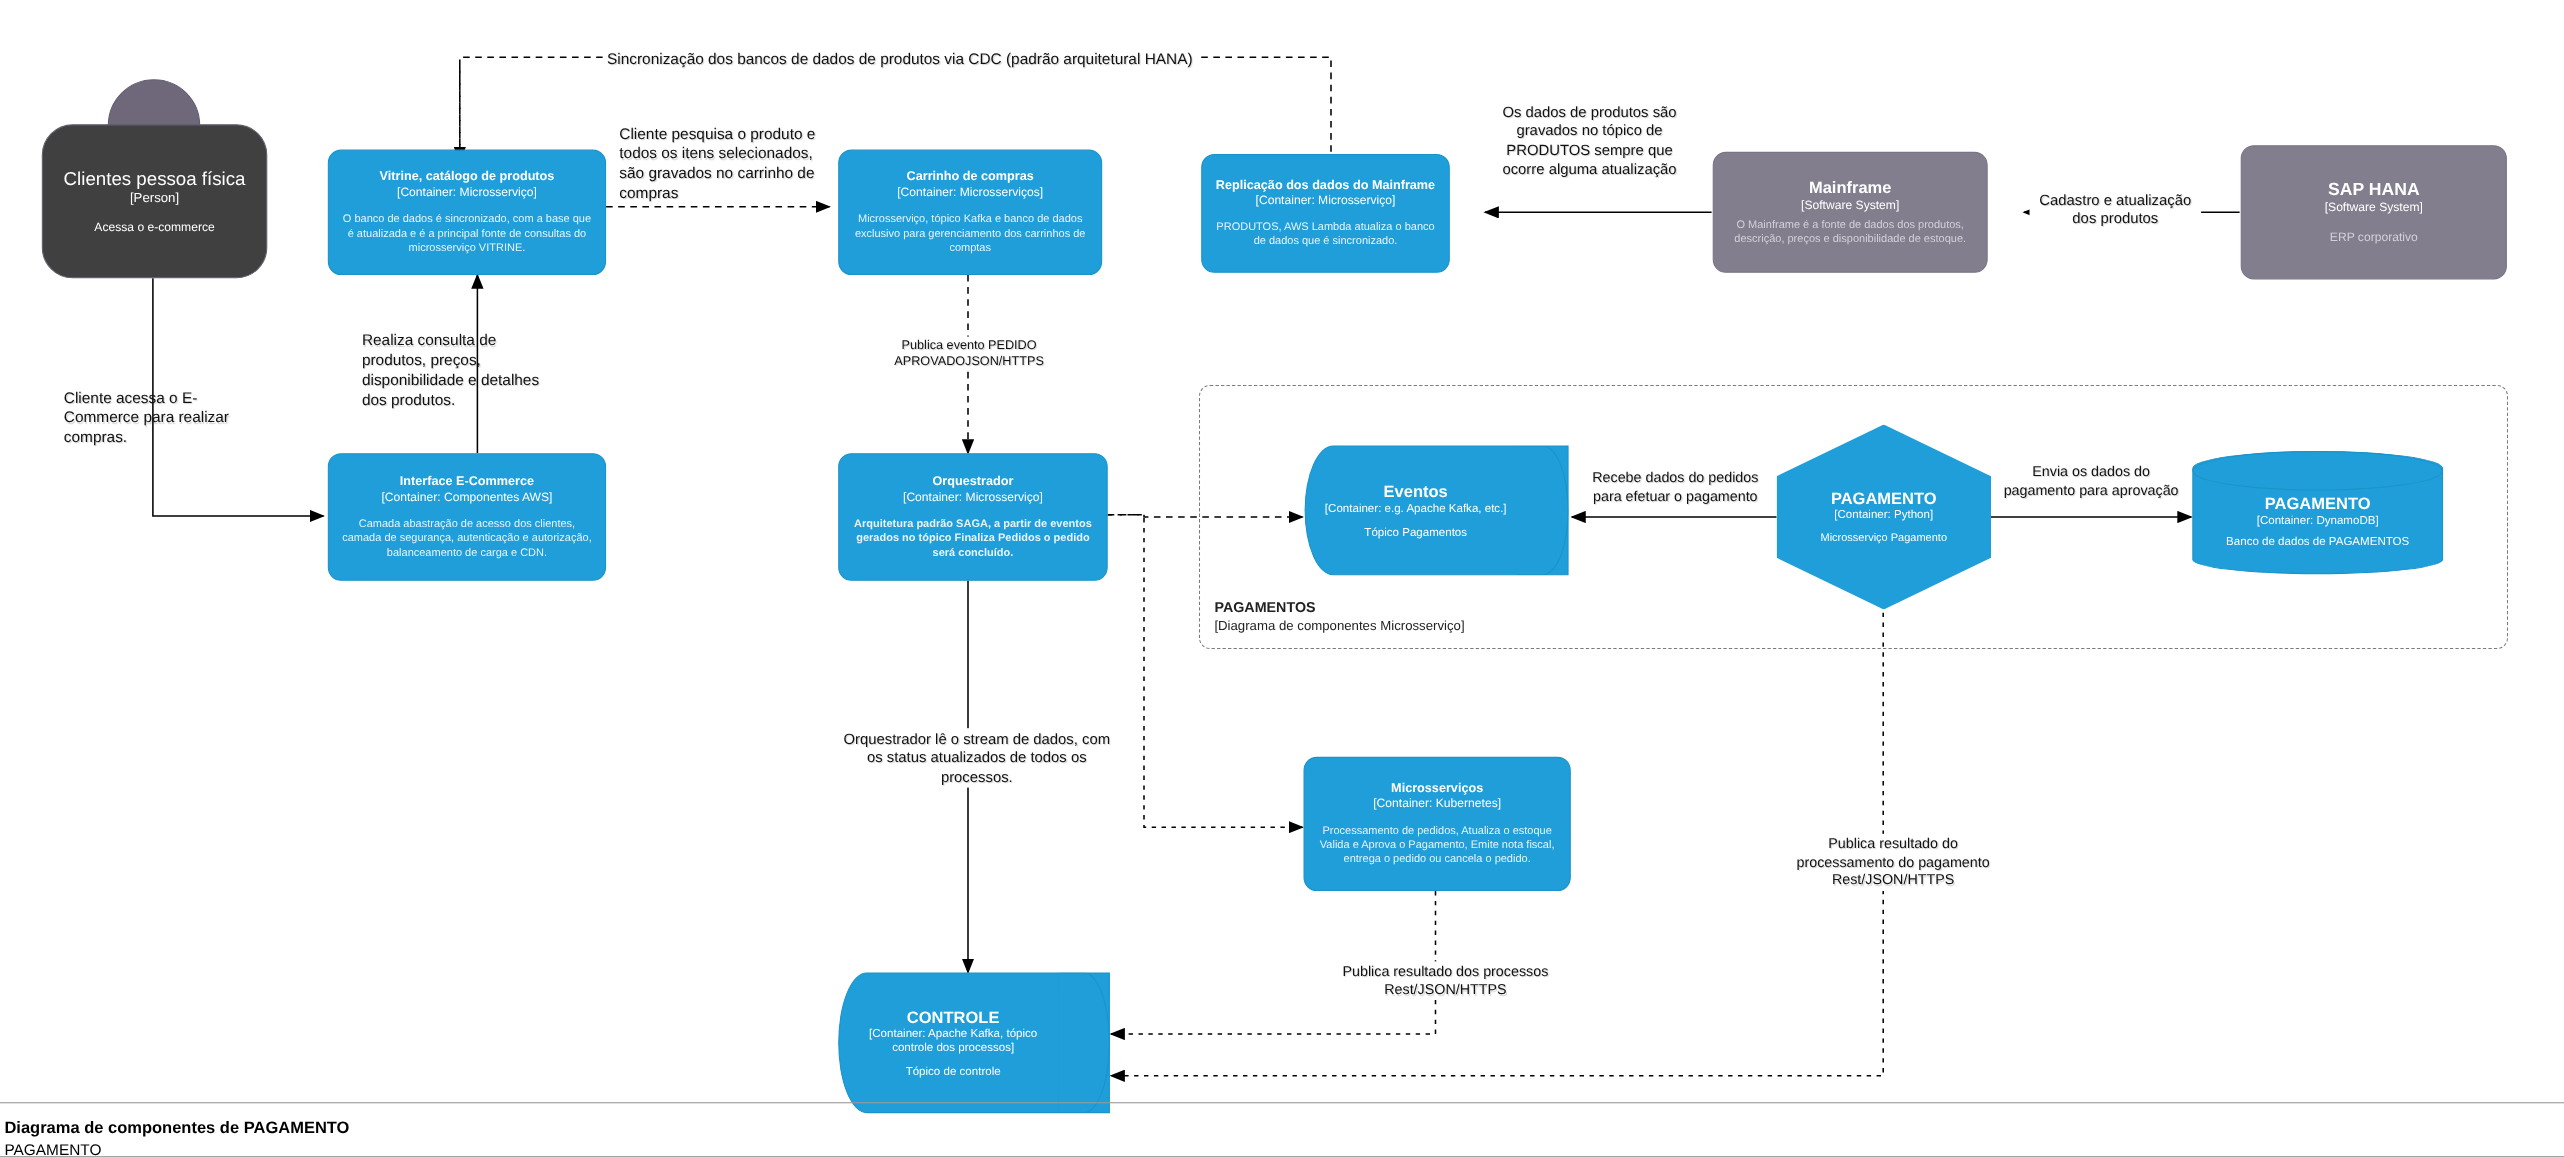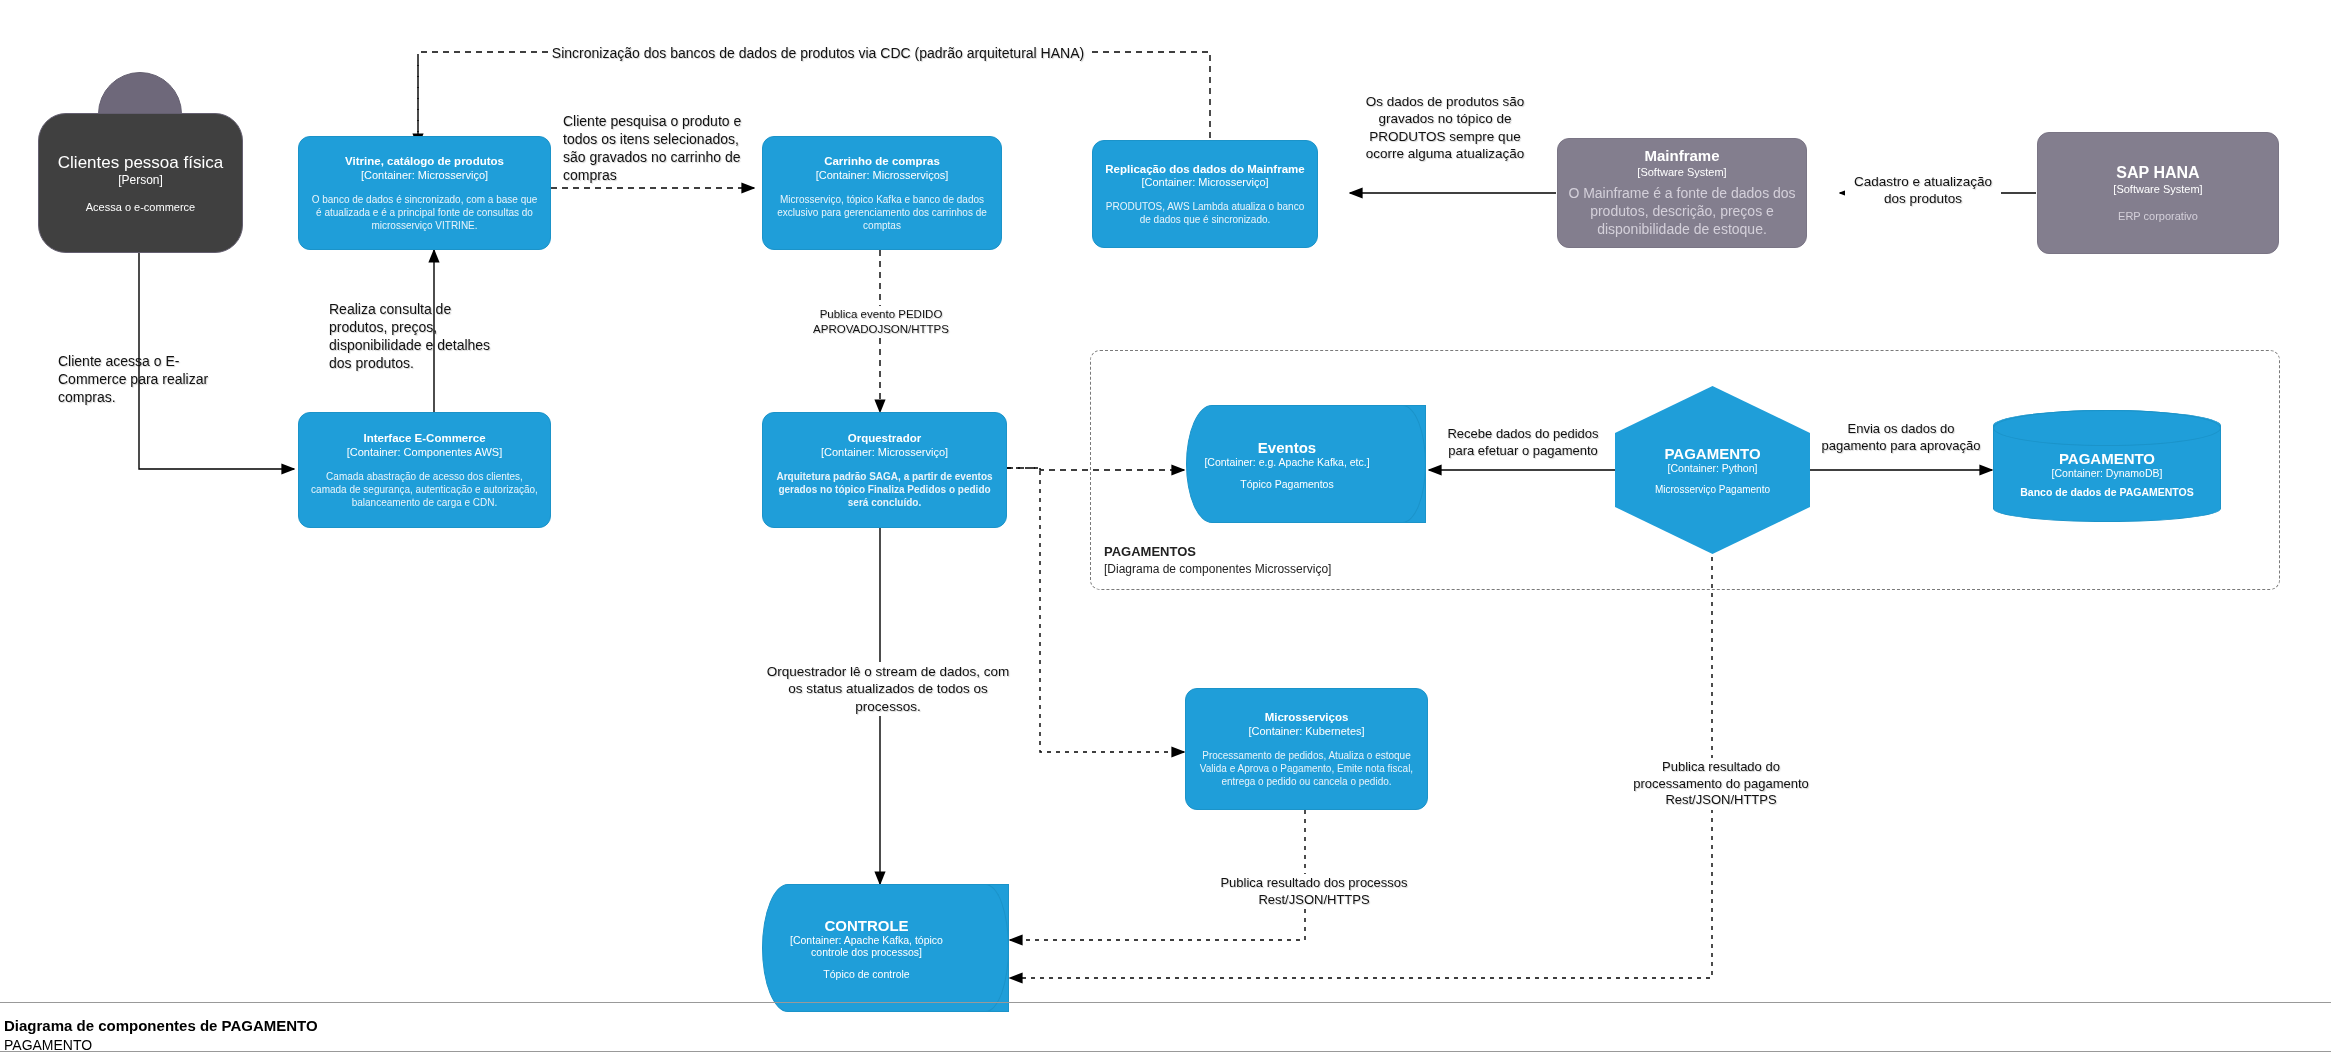--- a/index.html
+++ b/index.html
@@ -134,21 +134,21 @@
 
   <div class="node box" style="left:1092px;top:140px;width:226px;height:108px;">
     <div class="title" style="font-size:11.5px;">Replicação dos dados do Mainframe</div>
     <div class="tech" style="font-size:11px;">[Container: Microsserviço]</div>
     <div class="desc" style="font-size:10px;margin-top:10px;">PRODUTOS, AWS Lambda atualiza o banco de dados que é sincronizado.</div>
   </div>
 
   <div class="node box person-sys" style="left:1557px;top:138px;width:250px;height:110px;">
     <div class="title" style="font-size:15px;">Mainframe</div>
     <div class="tech" style="font-size:11px;">[Software System]</div>
-    <div class="desc" style="font-size:14px;margin-top:4px;color:#d4d0da;text-align:center;">O Mainframe é a fonte de dados dos produtos, descrição, preços e disponibilidade de estoque.</div>
+    <div class="desc" style="font-size:10px;margin-top:4px;color:#d4d0da;text-align:center;">O Mainframe é a fonte de dados dos produtos, descrição, preços e disponibilidade de estoque.</div>
   </div>
 
   <div class="node box person-sys" style="left:2037px;top:132px;width:242px;height:122px;">
     <div class="title" style="font-size:16px;">SAP HANA</div>
     <div class="tech" style="font-size:11px;">[Software System]</div>
     <div class="desc" style="font-size:11px;margin-top:12px;color:#d4d0da;">ERP corporativo</div>
   </div>
 
   <div class="node box" style="left:298px;top:412px;width:253px;height:116px;">
     <div class="title" style="font-size:11.5px;">Interface E-Commerce</div>
@@ -179,21 +179,21 @@
   <div class="hex" style="left:1615px;top:386px;width:195px;height:168px;">
     <div class="title" style="font-size:15px;font-weight:bold;">PAGAMENTO</div>
     <div class="tech" style="font-size:10.5px;">[Container: Python]</div>
     <div class="desc" style="font-size:10px;margin-top:10px;">Microsserviço Pagamento</div>
   </div>
 
   <div class="db" style="left:1993px;top:410px;width:228px;height:112px;">
     <div class="db-inner">
       <div class="title" style="font-size:15px;font-weight:bold;">PAGAMENTO</div>
       <div class="tech" style="font-size:10.5px;">[Container: DynamoDB]</div>
-      <div class="desc" style="font-size:10.5px;margin-top:7px;font-weight:bold;">Banco de dados de PAGAMENTOS</div>
+      <div class="desc" style="font-size:10.5px;margin-top:7px;">Banco de dados de PAGAMENTOS</div>
     </div>
   </div>
 
   <div class="node box" style="left:1185px;top:688px;width:243px;height:122px;">
     <div class="title" style="font-size:11.5px;">Microsserviços</div>
     <div class="tech" style="font-size:11px;">[Container: Kubernetes]</div>
     <div class="desc" style="font-size:10px;margin-top:10px;">Processamento de pedidos, Atualiza o estoque Valida e Aprova o Pagamento, Emite nota fiscal, entrega o pedido ou cancela o pedido.</div>
   </div>
 
   <div class="cyl cyl-h" style="left:762px;top:884px;width:247px;height:128px;">

